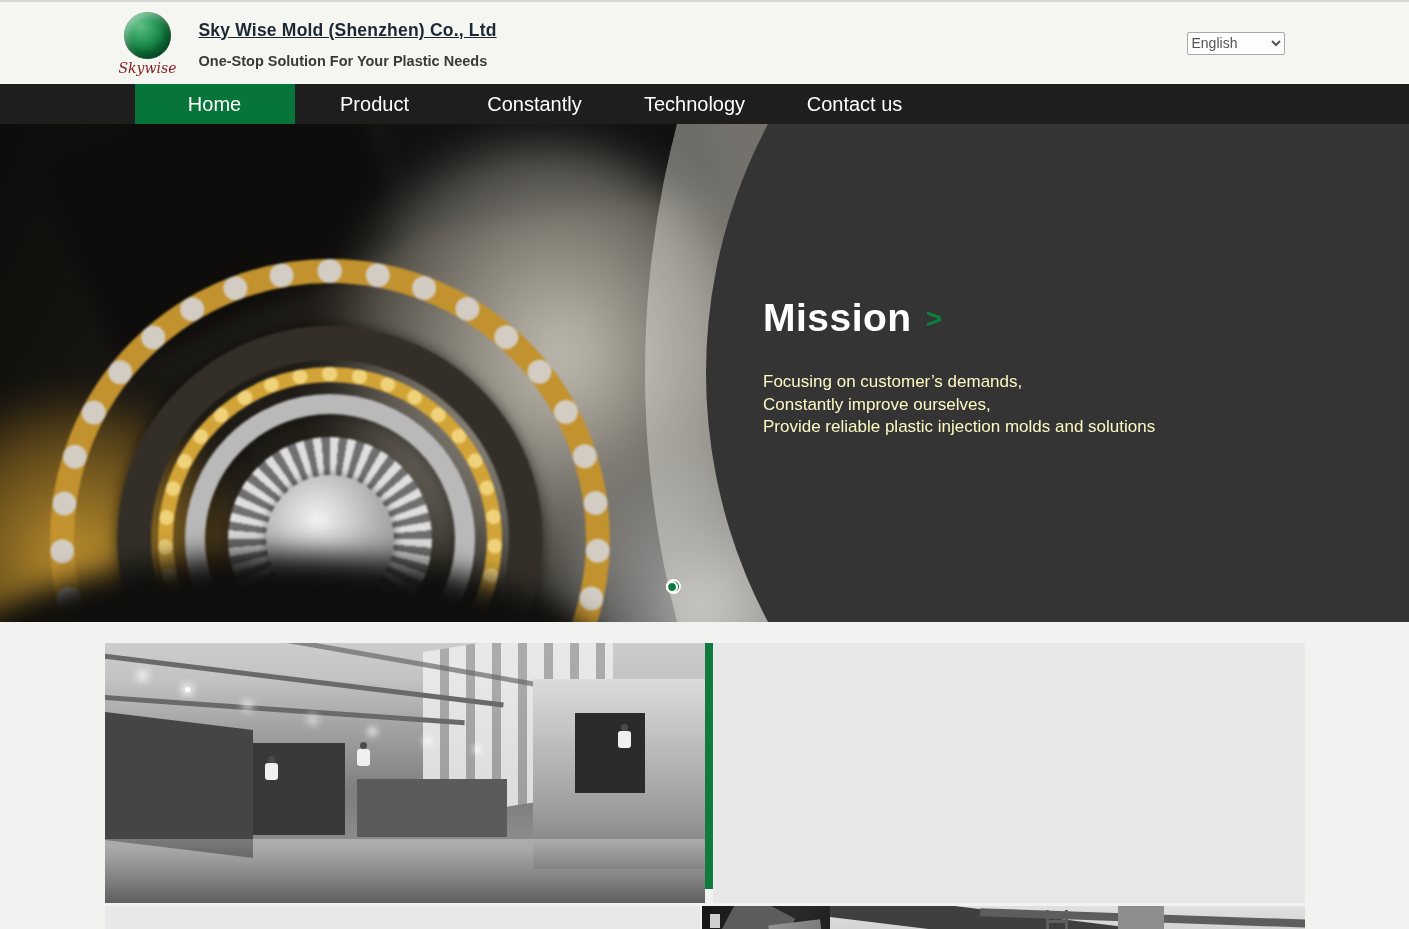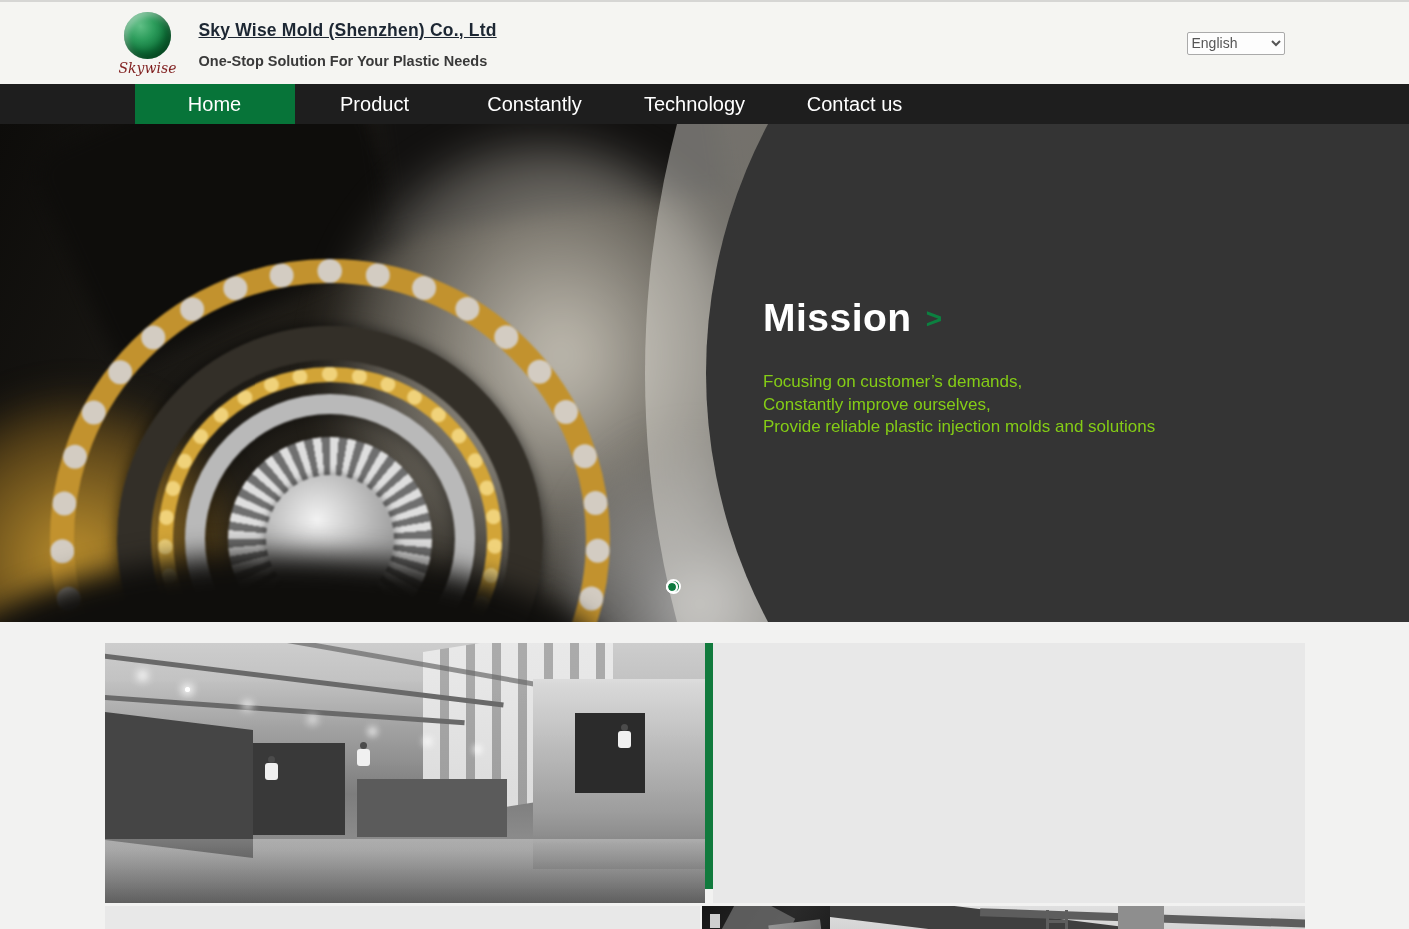--- a/index.html
+++ b/index.html
@@ -69,21 +69,21 @@
     box-shadow:0 0 10px rgba(0,0,0,.5); }
 
   .light-arc { position:absolute; left:645px; top:-736px; width:1970px; height:1970px;
     border-radius:50%; background:rgba(240,238,231,.42); }
   .dark-circle { position:absolute; left:706px; top:-282px; width:1062px; height:1062px;
     border-radius:50%; background:#343434; }
 
   .mission { position:absolute; left:763px; top:172px; color:#fff; }
   .mission h2 { font-size:39px; font-weight:bold; letter-spacing:.5px; display:inline-block; }
   .mission .arrow { color:#0c8040; font-size:28px; font-weight:bold; margin-left:14px; vertical-align:3px; }
-  .mission-lines { position:absolute; left:763px; top:247px; color:#84cc16; font-size:17px; line-height:22.5px; }
+  .mission-lines { position:absolute; left:763px; top:247px; color:#fef9c3; font-size:17px; line-height:22.5px; }
 
   .dots { position:absolute; left:666px; top:455px; display:flex; align-items:center; }
   .dot { border-radius:50%; margin-right:16px; cursor:pointer; }
   .dot.active { width:15px; height:15px; background:#0c7a3e; border:2px solid #fff; }
   .dot.ring { width:12px; height:12px; background:transparent; border:2.5px solid rgba(255,255,255,.85); }
 
   
   .main-section { margin-top:21px; }
   .row1 { display:flex; height:260px; }
   .factory-photo { position:relative; width:600px; height:260px; overflow:hidden;

